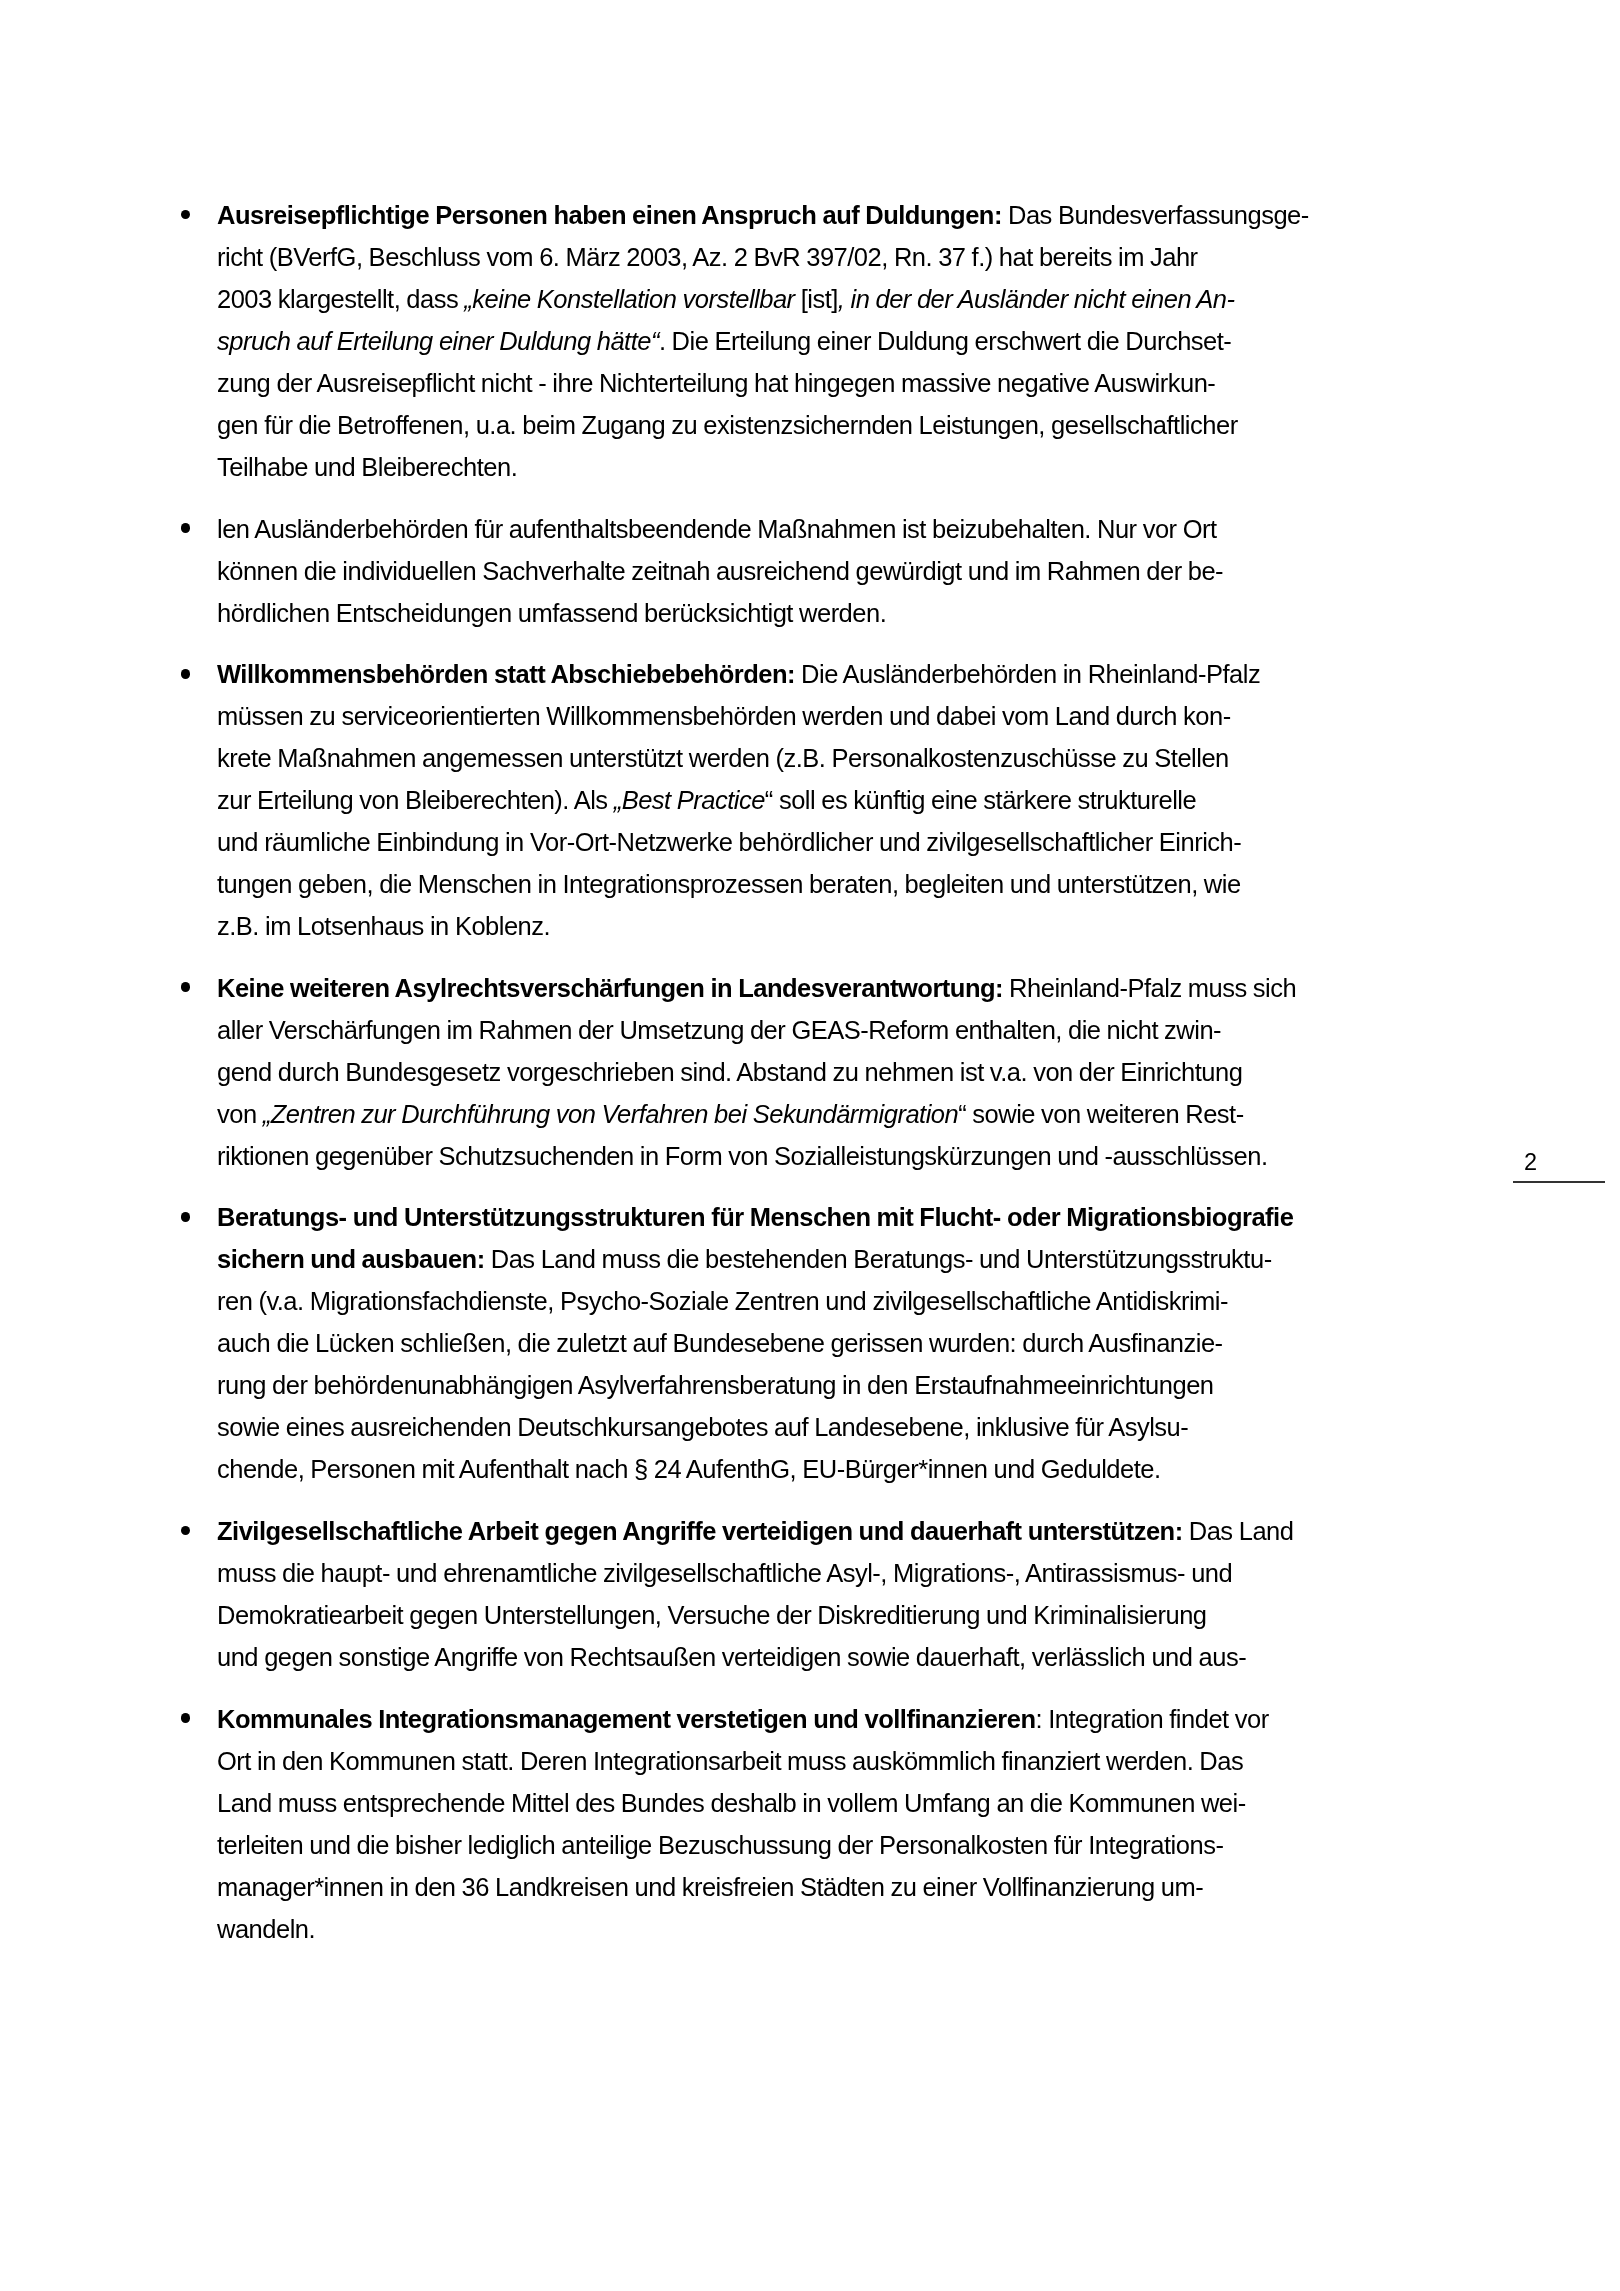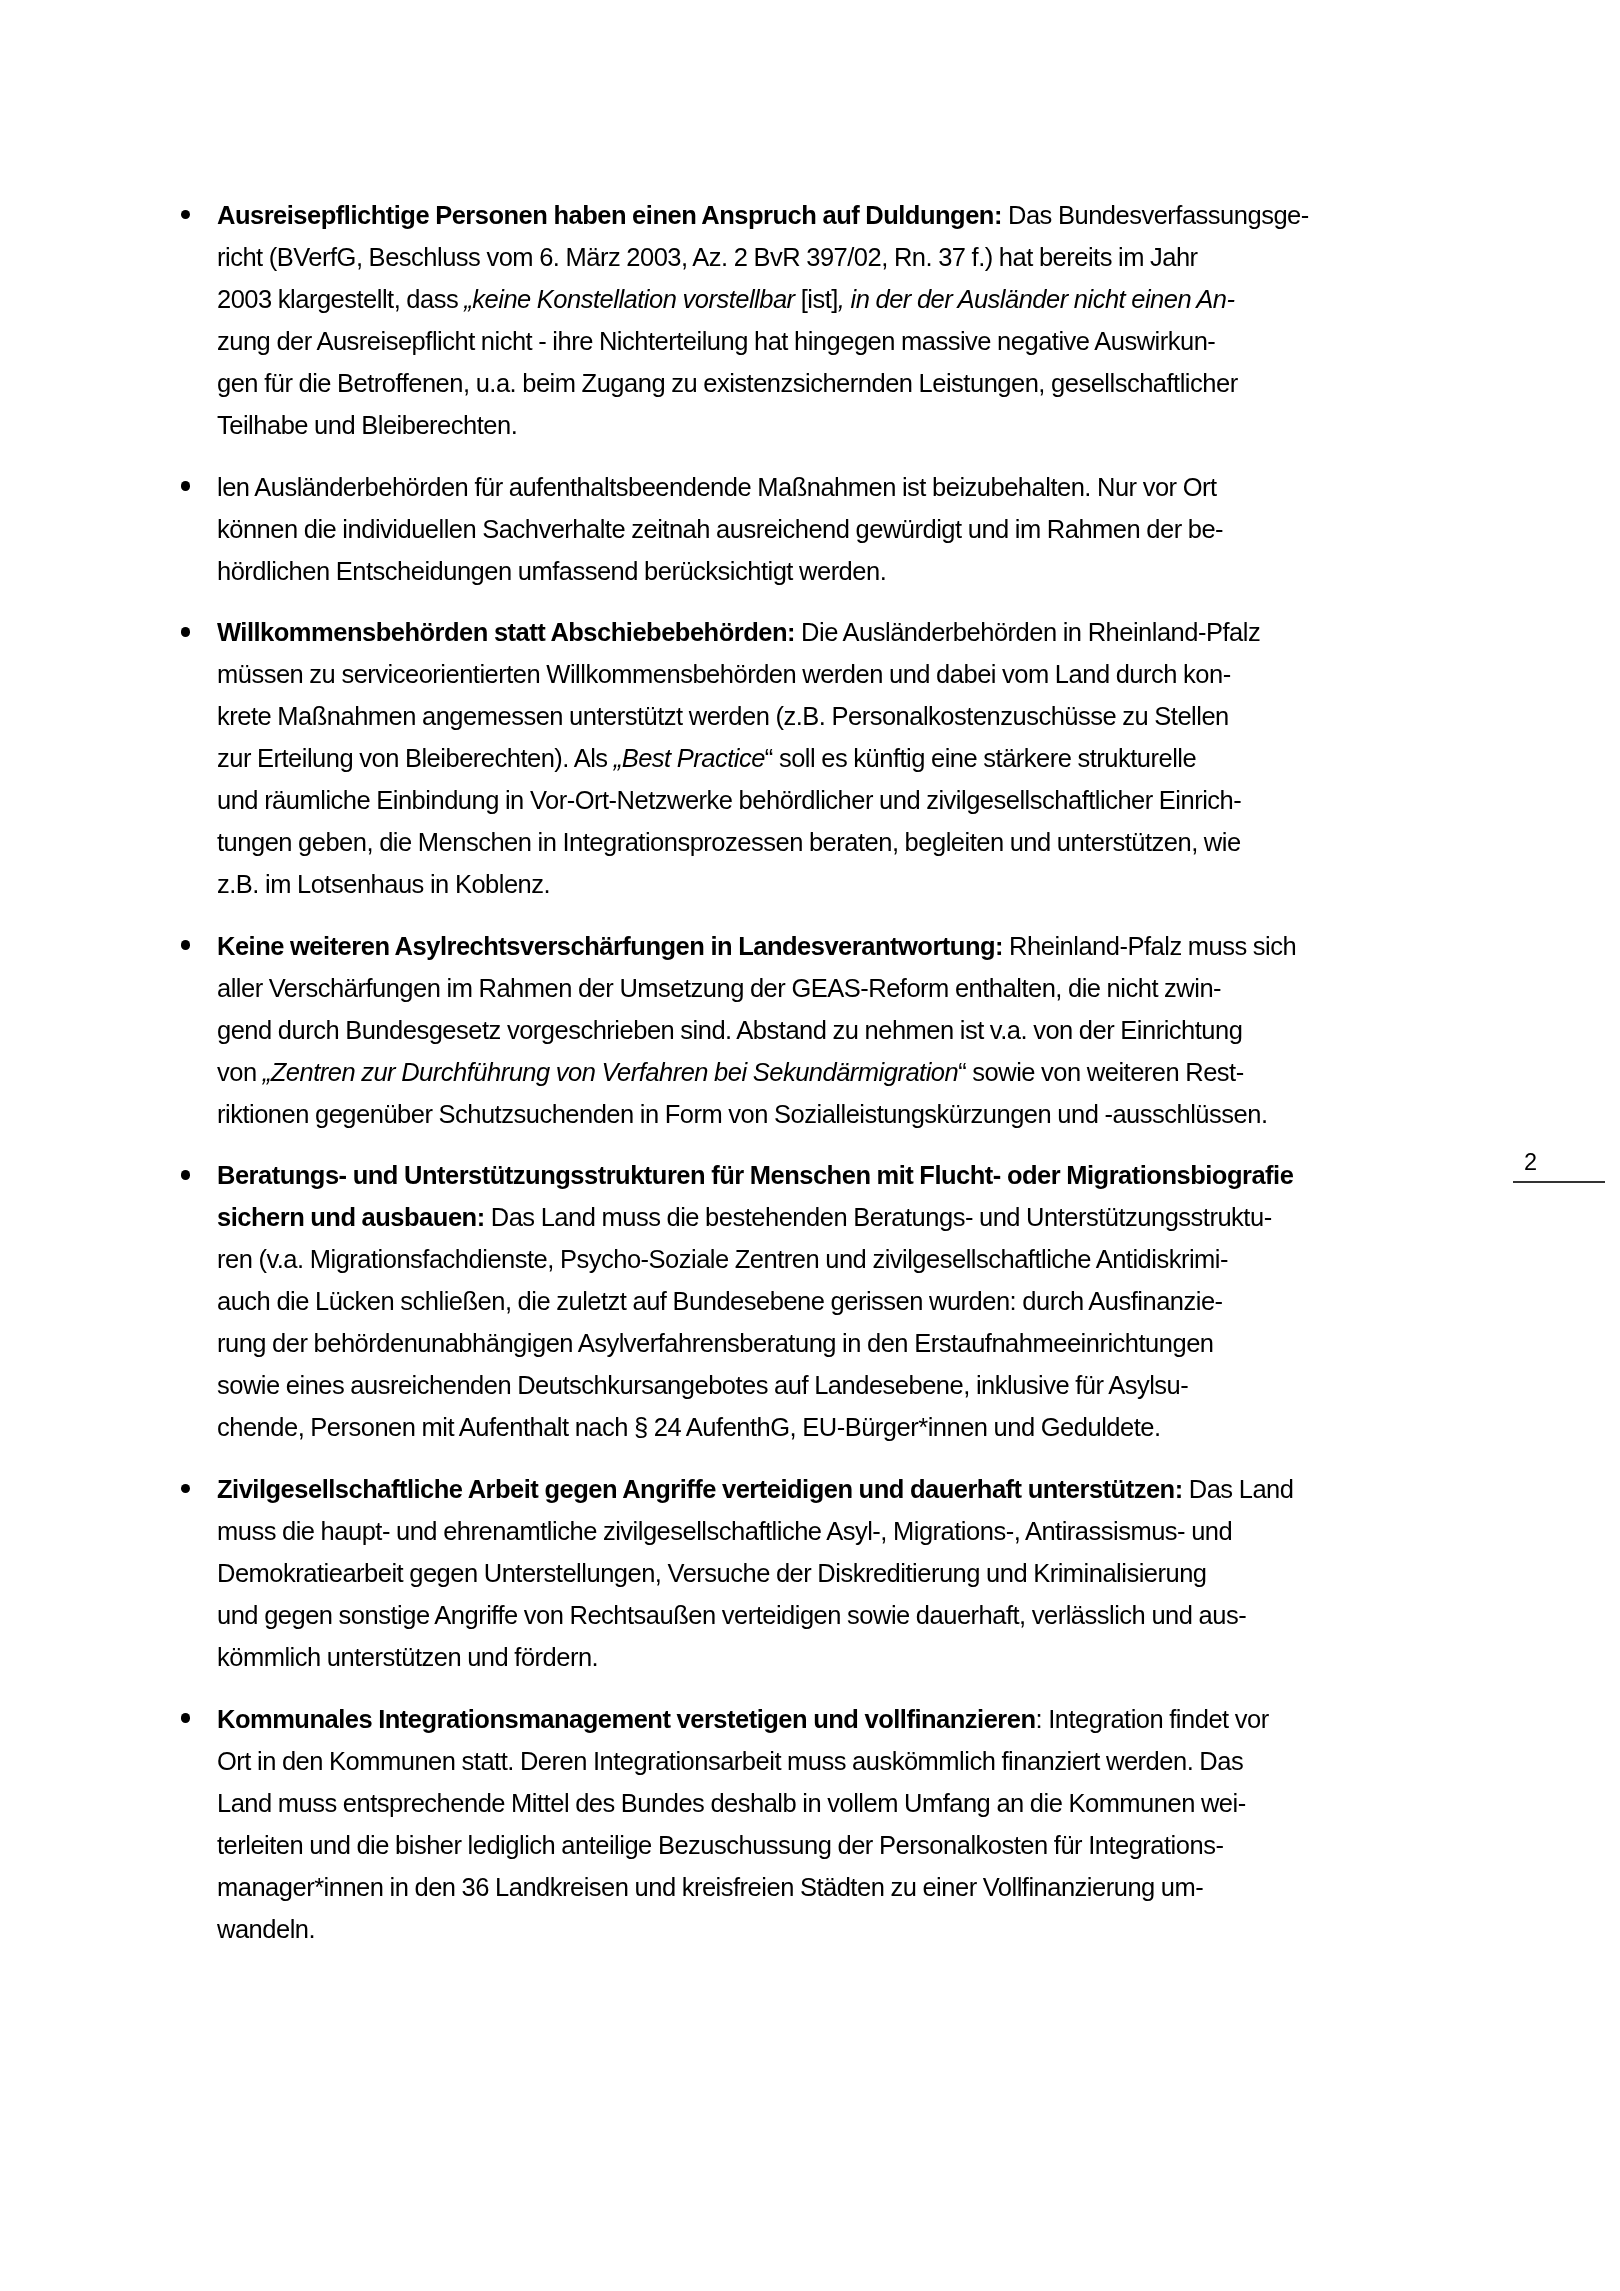--- a/index.html
+++ b/index.html
@@ -81,20 +81,21 @@
 
 <div class="page">
   <div class="content">
     <ul class="bullet-list">
       <li class="bullet-item">
         <span class="bullet-dot"></span>
         <div class="lines">
             <span class="line"><span class="seg-bold">Ausreisepflichtige Personen haben einen Anspruch auf Duldungen:</span><span> Das Bundesverfassungsge-</span></span>
             <span class="line"><span>richt (BVerfG, Beschluss vom 6. März 2003, Az. 2 BvR 397/02, Rn. 37 f.) hat bereits im Jahr</span></span>
             <span class="line"><span>2003 klargestellt, dass </span><span class="seg-italic">„keine Konstellation vorstellbar</span><span> [ist]</span><span class="seg-italic">, in der der Ausländer nicht einen An-</span></span>
+            <span class="line"><span class="seg-italic">spruch auf Erteilung einer Duldung hätte“</span><span>. Die Erteilung einer Duldung erschwert die Durchset-</span></span>
             <span class="line"><span>zung der Ausreisepflicht nicht - ihre Nichterteilung hat hingegen massive negative Auswirkun-</span></span>
             <span class="line"><span>gen für die Betroffenen, u.a. beim Zugang zu existenzsichernden Leistungen, gesellschaftlicher</span></span>
             <span class="line"><span>Teilhabe und Bleiberechten.</span></span>
           </div>
       </li>
       <li class="bullet-item">
         <span class="bullet-dot"></span>
         <div class="lines">
             <span class="line"><span>len Ausländerbehörden für aufenthaltsbeendende Maßnahmen ist beizubehalten. Nur vor Ort</span></span>
             <span class="line"><span>können die individuellen Sachverhalte zeitnah ausreichend gewürdigt und im Rahmen der be-</span></span>
@@ -135,21 +136,20 @@
             <span class="line"><span>chende, Personen mit Aufenthalt nach § 24 AufenthG, EU-Bürger*innen und Geduldete.</span></span>
           </div>
       </li>
       <li class="bullet-item">
         <span class="bullet-dot"></span>
         <div class="lines">
             <span class="line"><span class="seg-bold">Zivilgesellschaftliche Arbeit gegen Angriffe verteidigen und dauerhaft unterstützen:</span><span> Das Land</span></span>
             <span class="line"><span>muss die haupt- und ehrenamtliche zivilgesellschaftliche Asyl-, Migrations-, Antirassismus- und</span></span>
             <span class="line"><span>Demokratiearbeit gegen Unterstellungen, Versuche der Diskreditierung und Kriminalisierung</span></span>
             <span class="line"><span>und gegen sonstige Angriffe von Rechtsaußen verteidigen sowie dauerhaft, verlässlich und aus-</span></span>
-            <span class="line"><span>kömmlich unterstützen und fördern.</span></span>
           </div>
       </li>
       <li class="bullet-item">
         <span class="bullet-dot"></span>
         <div class="lines">
             <span class="line"><span class="seg-bold">Kommunales Integrationsmanagement verstetigen und vollfinanzieren</span><span>: Integration findet vor</span></span>
             <span class="line"><span>Ort in den Kommunen statt. Deren Integrationsarbeit muss auskömmlich finanziert werden. Das</span></span>
             <span class="line"><span>Land muss entsprechende Mittel des Bundes deshalb in vollem Umfang an die Kommunen wei-</span></span>
             <span class="line"><span>terleiten und die bisher lediglich anteilige Bezuschussung der Personalkosten für Integrations-</span></span>
             <span class="line"><span>manager*innen in den 36 Landkreisen und kreisfreien Städten zu einer Vollfinanzierung um-</span></span>

